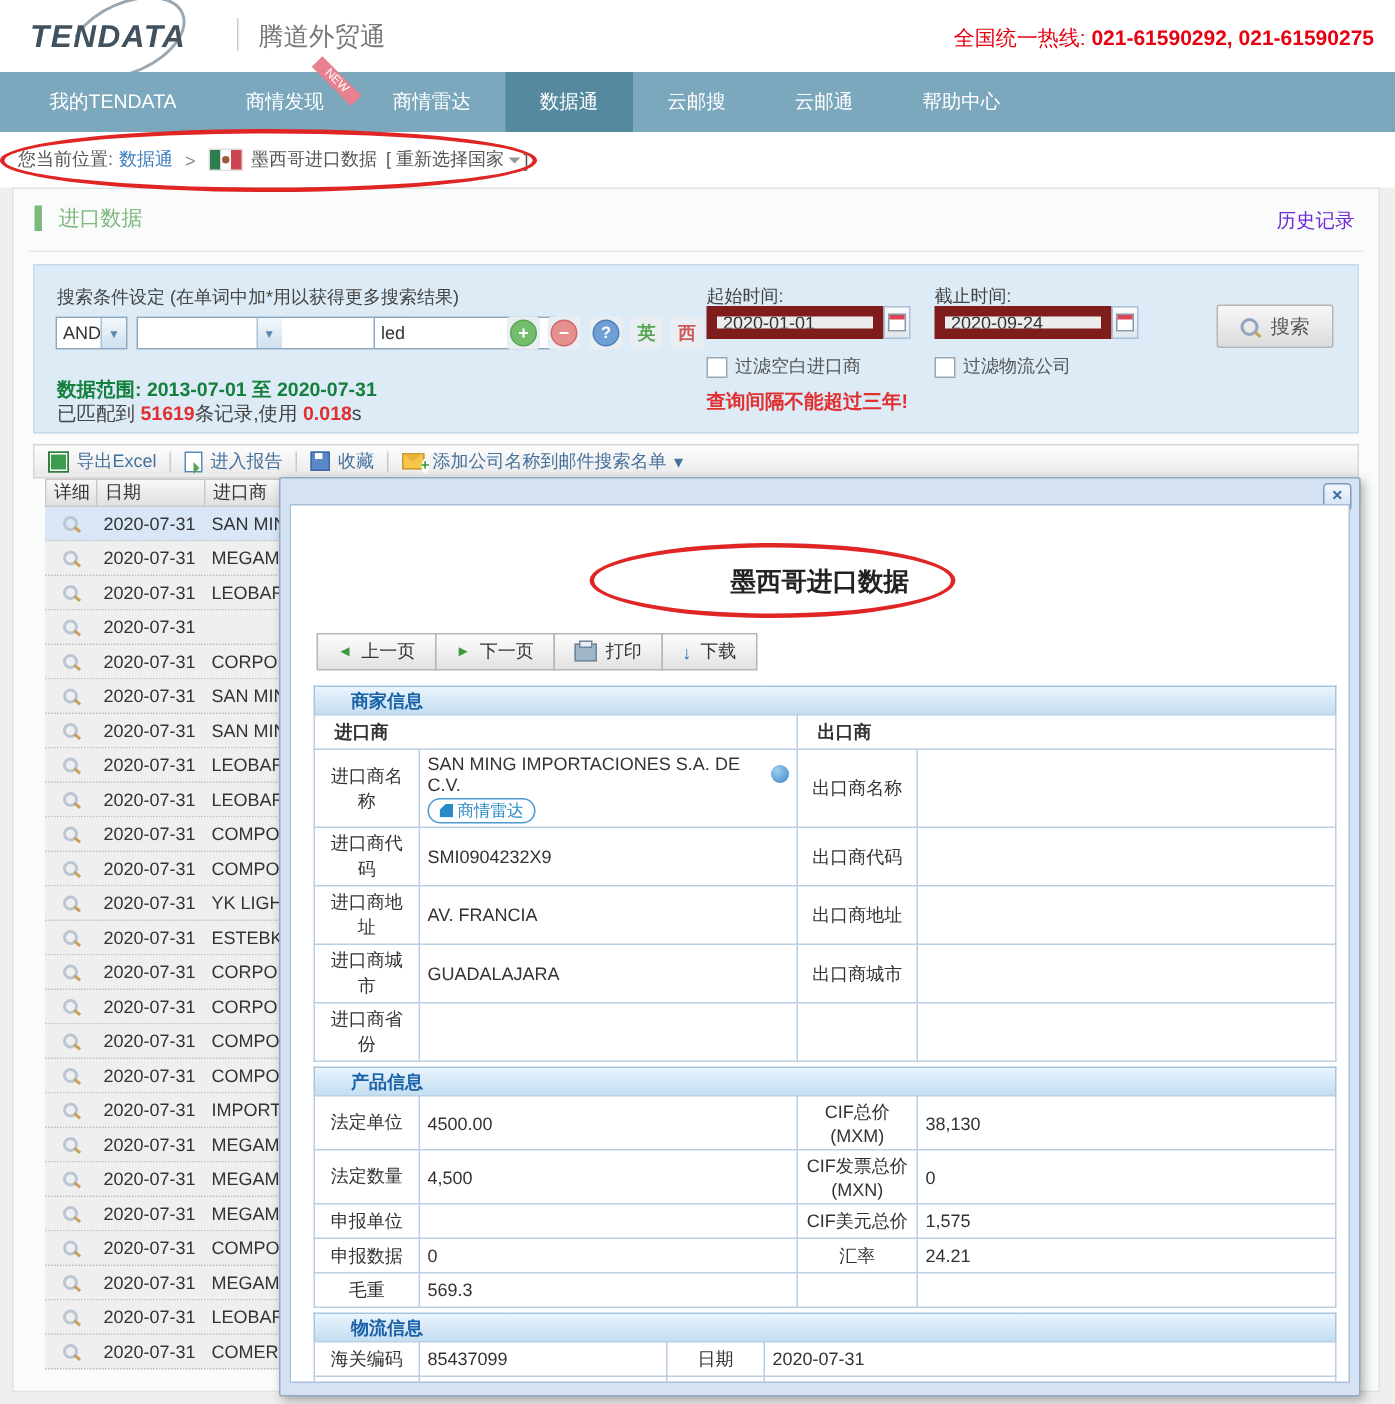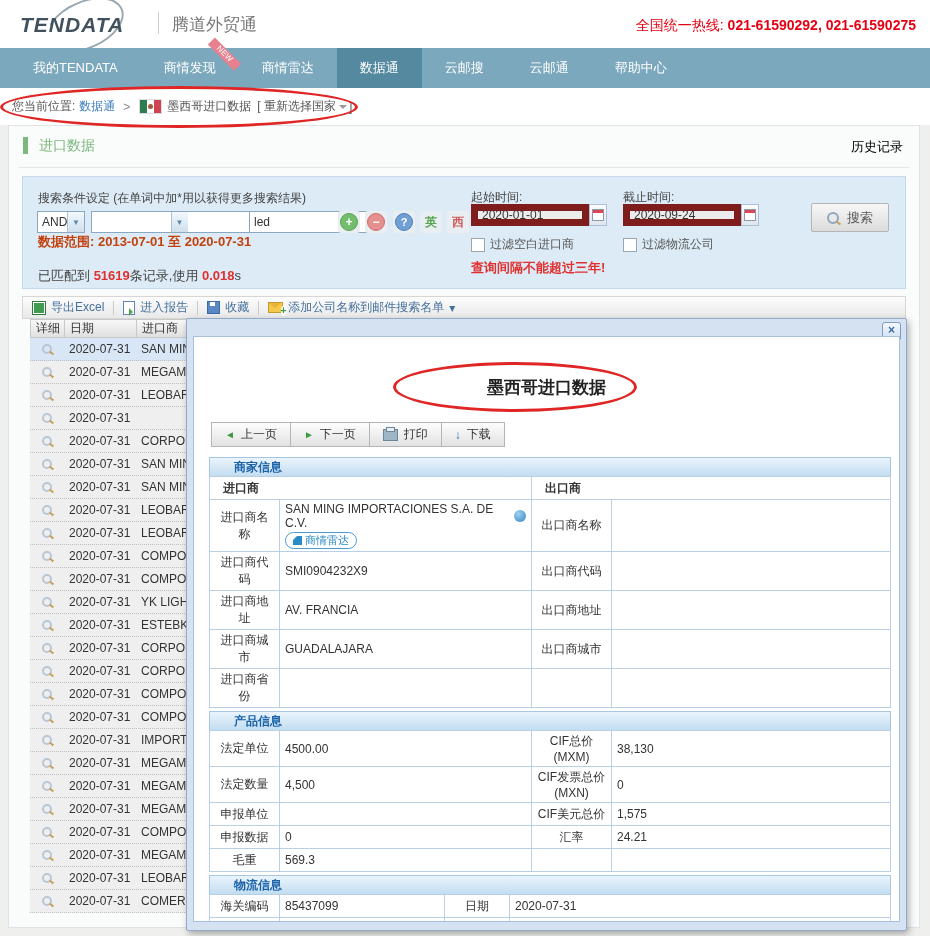--- a/index.html
+++ b/index.html
@@ -35,39 +35,39 @@
   .flag .r{background:#cf4452;}
   .drop-arrow{display:inline-block;width:0;height:0;border:4px solid transparent;border-top-color:#999;margin:4px 2px 0 3px;}
   .ellipse{position:absolute;border:3px solid #e02525;border-radius:50%;z-index:30;pointer-events:none;}
   .ellipse.e1{left:0px;top:86px;width:352px;height:36px;}
   .ellipse.e2{left:393px;top:362px;width:238px;height:44px;}
 
   
   .panel{position:absolute;left:8px;top:125px;width:912px;height:803px;background:#fafbfb;border:1px solid #e0e3e5;box-sizing:border-box;}
   .ptitle-bar{position:absolute;left:14px;top:11px;width:5px;height:17px;background:#7db87d;}
   .ptitle{position:absolute;left:30px;top:11px;font-size:14px;color:#7db87d;}
-  .history{position:absolute;right:16px;top:12px;font-size:13px;color:#000000;cursor:pointer;}
+  .history{position:absolute;right:16px;top:12px;font-size:13px;color:#6d28d9;cursor:pointer;}
   .panel-hr{position:absolute;left:10px;top:41px;width:890px;border-bottom:1px solid #e4e6e8;}
 
   
   .sbox{position:absolute;left:13px;top:50px;width:884px;height:113px;background:#dcebf6;border:1px solid #c5d9ea;box-sizing:border-box;}
   .cond{position:absolute;left:15px;top:13px;color:#444;}
   .sel{position:absolute;top:34px;height:22px;background:#fff;border:1px solid #8aa8c0;box-sizing:border-box;display:flex;align-items:center;font-size:12px;color:#333;}
   .sel .sv{flex:1;padding-left:4px;white-space:nowrap;overflow:hidden;}
   .sel .sarr{width:16px;height:100%;background:linear-gradient(#f3f8fc,#cfe0ee);border-left:1px solid #a9c2d6;display:flex;align-items:center;justify-content:center;color:#5a88b0;font-size:8px;}
   .inp{position:absolute;top:34px;height:22px;background:#fff;border:1px solid #8aa8c0;box-sizing:border-box;padding:0 4px;font-size:12px;color:#333;font-family:"Liberation Sans",sans-serif;}
   .cbtn{position:absolute;top:34px;width:22px;height:22px;border-radius:3px;background:#e9eef3;display:flex;align-items:center;justify-content:center;cursor:pointer;}
   .circ{width:16px;height:16px;border-radius:50%;color:#fff;font-size:12px;line-height:16px;text-align:center;font-weight:bold;}
   .circ.add{background:#74bd6e;border:1px solid #58a552;}
   .circ.rem{background:#e58f8f;border:1px solid #d06a6a;}
   .circ.hlp{background:#6f9fd4;border:1px solid #4f81ba;font-size:11px;}
   .chip{font-size:12px;font-weight:bold;}
   .chip.en{color:#58a552;}
   .chip.es{color:#d05a5a;}
-  .range{position:absolute;left:15px;top:56px;color:#c2410c;font-weight:bold;font-size:13px;}
+  .range{position:absolute;left:15px;top:74px;color:#15803d;font-weight:bold;font-size:13px;}
   .matched{position:absolute;left:15px;top:90px;color:#444;font-size:13px;}
   .matched b{color:#e03030;}
   .flabel{position:absolute;top:12px;color:#444;}
   .dinp{position:absolute;top:27px;width:118px;height:22px;background:#ececec;border:7px solid #7f1d1d;box-sizing:border-box;padding:0 4px;font-size:12px;color:#333;font-family:"Liberation Sans",sans-serif;}
   .calbtn{position:absolute;top:27px;width:18px;height:22px;background:linear-gradient(#fcfcfc,#dfe6ec);border:1px solid #a9c0d8;box-sizing:border-box;display:flex;align-items:center;justify-content:center;cursor:pointer;}
   .cal{width:10px;height:10px;background:#fff;border:1px solid #8899aa;position:relative;}
   .cal::before{content:'';position:absolute;left:0;top:0;right:0;height:3px;background:#d45;}
   .cb-row{position:absolute;top:59px;display:flex;align-items:center;color:#555;}
   .cbx{width:12px;height:12px;background:#fff;border:1px solid #9aa6b0;margin-right:5px;}
   .warn{position:absolute;left:448px;top:82px;color:#e03030;font-weight:bold;font-size:13px;}

